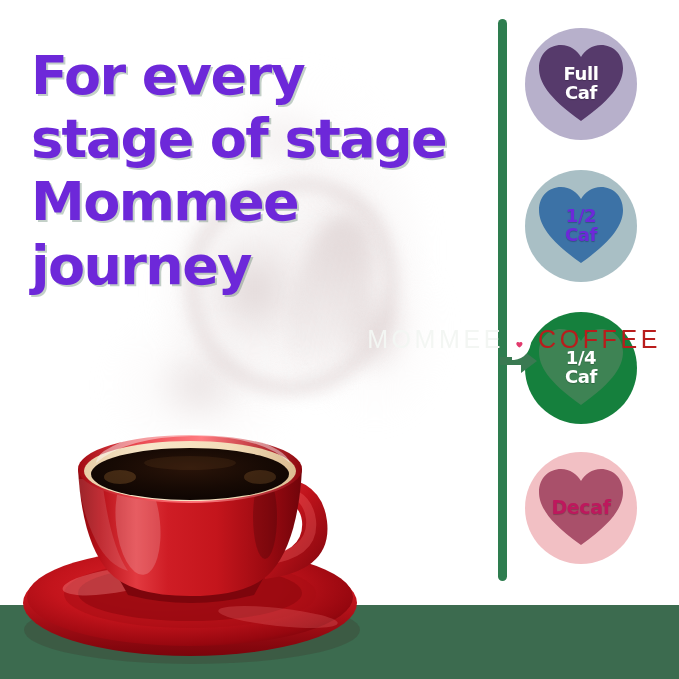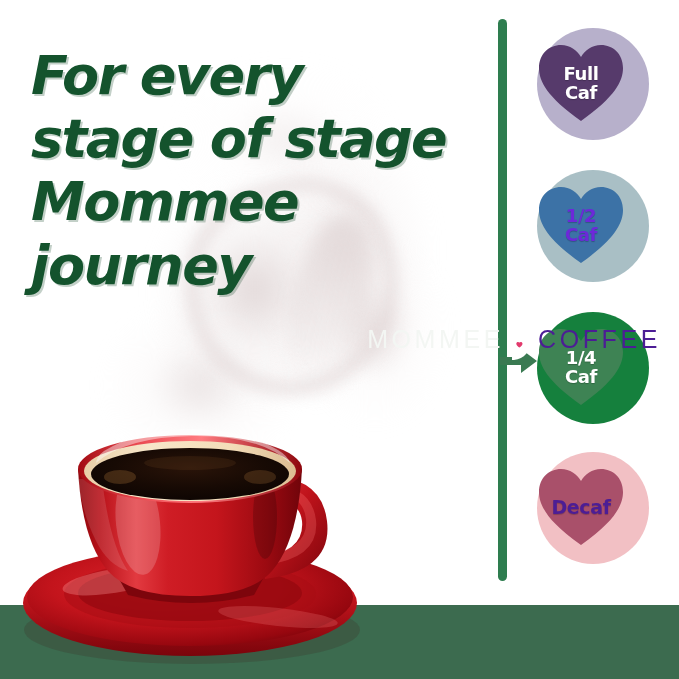--- a/index.html
+++ b/index.html
@@ -114,26 +114,27 @@
   .badges {
     position: absolute;
     left: 525px;
     top: 28px;
     width: 120px;
     height: 555px;
     z-index: 6;
   }
   .badge {
     position: absolute;
-    left: 12px;
+    left: 0;
     width: 112px;
     height: 112px;
     border-radius: 50%;
     display: flex;
     align-items: center;
+    justify-content: center;
   }
   .badge-0 { top: 0px; }
   .badge-1 { top: 142px; }
   .badge-2 { top: 284px; }
   .badge-3 { top: 424px; }
 
   .badge .heart-holder {
     position: relative;
     width: 88px;
     height: 82px;
@@ -207,21 +208,21 @@
   <div class="steam-layer">
     <div class="steam-blob sb5"></div>
     <div class="steam-blob sb2"></div>
     <div class="steam-blob sb1"></div>
     <div class="steam-blob sb4"></div>
     <div class="steam-blob sb3"></div>
     <div class="steam-ring"></div>
     <div class="steam-tail"></div>
   </div>
 
-  <h1 class="headline" style="color: #14532d; font-style: italic;">
+  <h1 class="headline" style="color: #6d28d9;">
     <span class="line">For every</span>
     <span class="line">stage of stage</span>
     <span class="line">Mommee</span>
     <span class="line">journey</span>
   </h1>
 
   <div class="cup-wrap">
     <svg viewBox="0 0 370 265" width="370" height="265" xmlns="http://www.w3.org/2000/svg">
       <defs>
         <radialGradient id="saucerG" cx="42%" cy="40%" r="72%">
@@ -341,33 +342,33 @@
         <span class="badge-label" style="color: rgb(255, 255, 255);">1/4
 Caf</span>
       </div>
     </div>
 
     <div class="badge badge-3" style="background: rgb(242, 192, 196);">
       <div class="heart-holder">
         <svg class="heart-svg" viewBox="0 0 88 82" xmlns="http://www.w3.org/2000/svg">
           <path d="M44 78 C10 54 2 38 2 25 C2 11 12 2 24 2 C33 2 40 7 44 14 C48 7 55 2 64 2 C76 2 86 11 86 25 C86 38 78 54 44 78 Z" fill="#a9506a"></path>
         </svg>
-        <span class="badge-label single" style="color: #4c1d95;">Decaf</span>
+        <span class="badge-label single" style="color: #be185d;">Decaf</span>
       </div>
     </div>
 
   </div>
 
   <div class="footer" style="background: rgb(60, 107, 79);"></div>
 
   <div class="logo">
     <span class="logo-word" style="color: rgb(243, 246, 243);">MOMMEE</span>
     <span class="logo-mark">
       <svg viewBox="0 0 26 42" width="26" height="42" xmlns="http://www.w3.org/2000/svg">
         <path d="M8 1 C17 3 24 10 24 21 C24 32 17 40 7 41 L7 1 Z" fill="#ffffff"></path>
         <path d="M7 1 L7 41 L5 41 L5 1 Z" fill="#ffffff"></path>
         <path d="M12.4 23.6 c-1.1 -1.2 -3.1 -0.5 -3.1 1.2 c0 1.6 2.1 3.1 3.1 3.8 c1 -0.7 3.1 -2.2 3.1 -3.8 c0 -1.7 -2 -2.4 -3.1 -1.2 Z" fill="#e23a6d"></path>
       </svg>
     </span>
-    <span class="logo-word" style="color: #4c1d95;">COFFEE</span>
+    <span class="logo-word" style="color: #b91c1c;">COFFEE</span>
   </div>
 
 </div>
 
 </body></html>

